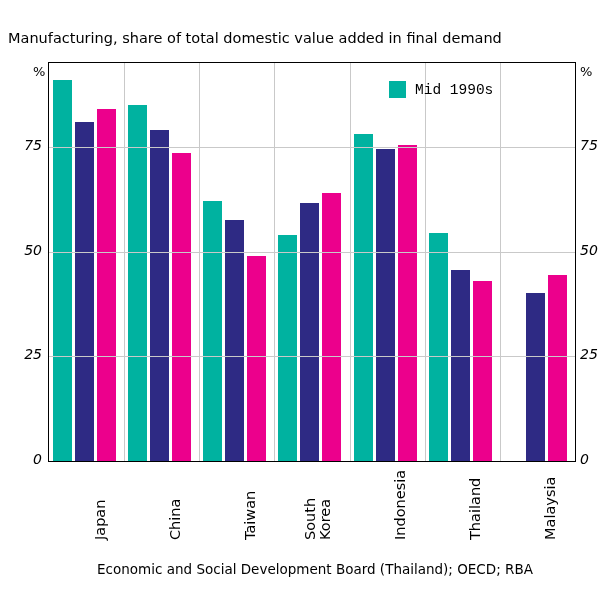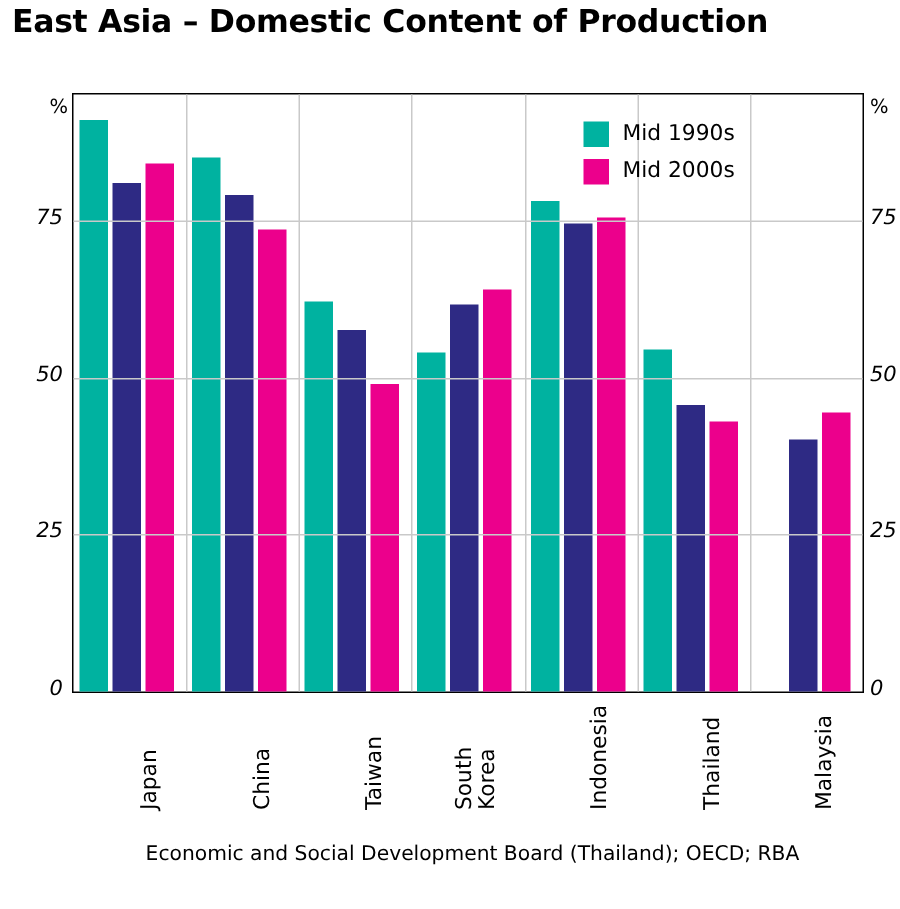--- a/index.html
+++ b/index.html
@@ -95,22 +95,23 @@
     background: #c9c9c9;
   }
   .legend {
     position: absolute;
     left: 340px;
     top: 18px;
     font-size: 14.5px;
   }
   .legend-row {
     display: flex;
-    align-items: flex-start;
+    align-items: flex-end;
     margin-bottom: 8px;
+    font-family: Liberation Mono, monospace;
   }
   .legend-swatch {
     width: 17px;
     height: 17px;
     margin-right: 9px;
   }
   .cat-labels {
     position: absolute;
     left: 48px;
     top: 466px;
@@ -135,21 +136,21 @@
     text-align: center;
     line-height: 1.35;
   }
   .sources .l2 { padding-left: 30px; text-align: center; }
 </style>
 </head>
 <body>
 
 <div class="page">
 
-  <div class="title">East Asia – Domestic Content of Production</div>
+  <div class="subtitle">Manufacturing, share of total domestic value added in final demand</div>
 
   <div class="axis-unit unit-left">%</div>
   <div class="axis-unit unit-right">%</div>
 
   <div class="plot-frame">
     <div class="bars" id="bars-layer">
         <div class="group" style="left: 0px; width: 75.1429px;">
           <div class="bar" title="Japan Mid 1990s: 91" style="left: 4.07143px; width: 19px; height: 381.242px; background: rgb(0, 178, 160);"></div>
           <div class="bar" title="Japan Early 2000s: 81" style="left: 26.0714px; width: 19px; height: 339.347px; background: rgb(46, 42, 132);"></div>
           <div class="bar" title="Japan Mid 2000s: 84" style="left: 48.0714px; width: 19px; height: 351.916px; background: rgb(236, 0, 140);"></div>
@@ -193,24 +194,20 @@
     <div id="grid-layer">
         <div class="gridline" style="top: 293.263px;"></div>
         <div class="gridline" style="top: 188.526px;"></div>
         <div class="gridline" style="top: 83.7895px;"></div>
       </div>
 
     <div class="legend">
       <div class="legend-row">
         <div class="legend-swatch" id="sw0" style="background: rgb(0, 178, 160);"></div>
         <span>Mid 1990s</span>
-      </div>
-      <div class="legend-row">
-        <div class="legend-swatch" id="sw2" style="background: rgb(236, 0, 140);"></div>
-        <span>Mid 2000s</span>
       </div>
     </div>
   </div>
 
   <div id="ytick-layer">
       <div class="ytick left" style="top: 451px;">0</div>
       <div class="ytick right" style="top: 451px;">0</div>
       <div class="ytick left" style="top: 346.263px;">25</div>
       <div class="ytick right" style="top: 346.263px;">25</div>
       <div class="ytick left" style="top: 241.526px;">50</div>

